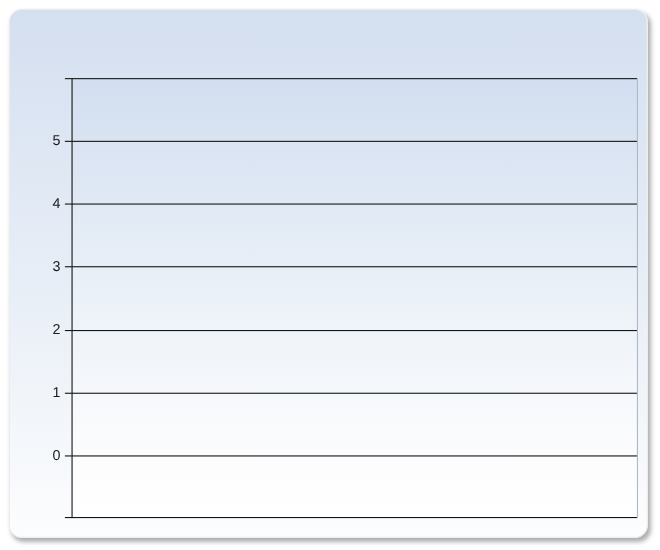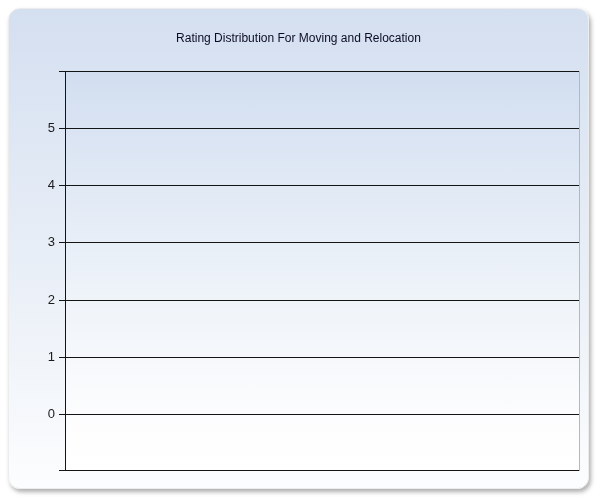--- a/index.html
+++ b/index.html
@@ -72,21 +72,20 @@
     line-height: 16px;
     text-align: right;
     font-size: 13px;
     color: #1b1b1b;
   }
 </style>
 </head>
 <body>
 
 <div class="panel">
-  <div class="chart-title" style="color: rgb(12, 12, 38);">Rating Distribution For Moving and Relocation</div>
 
   <div class="plot" id="plot">
     <div class="axis-y"></div>
 
   <div class="gridline" style="top: 0px; background: rgb(20, 20, 20);"></div>
       <div class="gridline" style="top: 57px; background: rgb(20, 20, 20);"></div>
       <div class="y-tick-label" style="top: 49px; color: rgb(27, 27, 27);">5</div>
       <div class="gridline" style="top: 114px; background: rgb(20, 20, 20);"></div>
       <div class="y-tick-label" style="top: 106px; color: rgb(27, 27, 27);">4</div>
       <div class="gridline" style="top: 171px; background: rgb(20, 20, 20);"></div>

